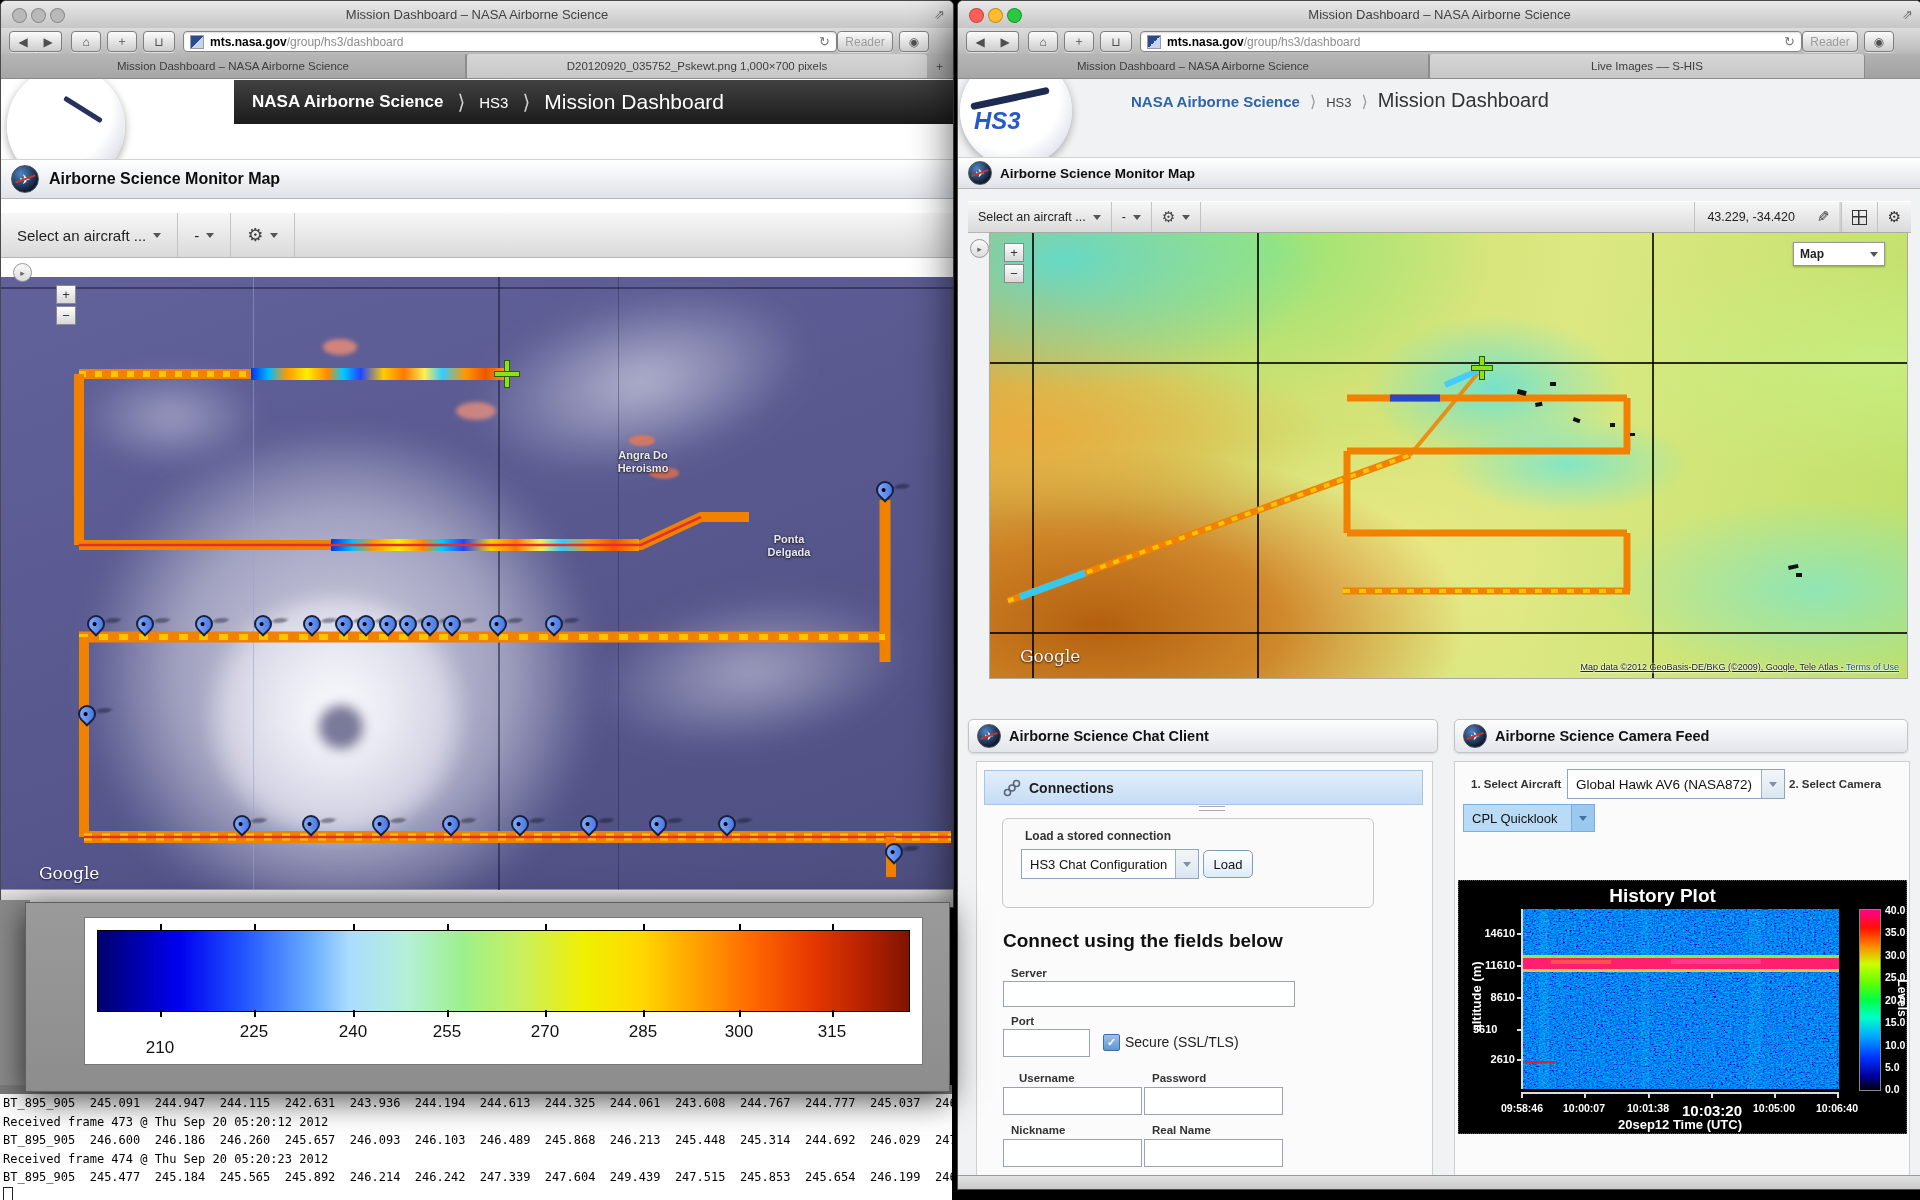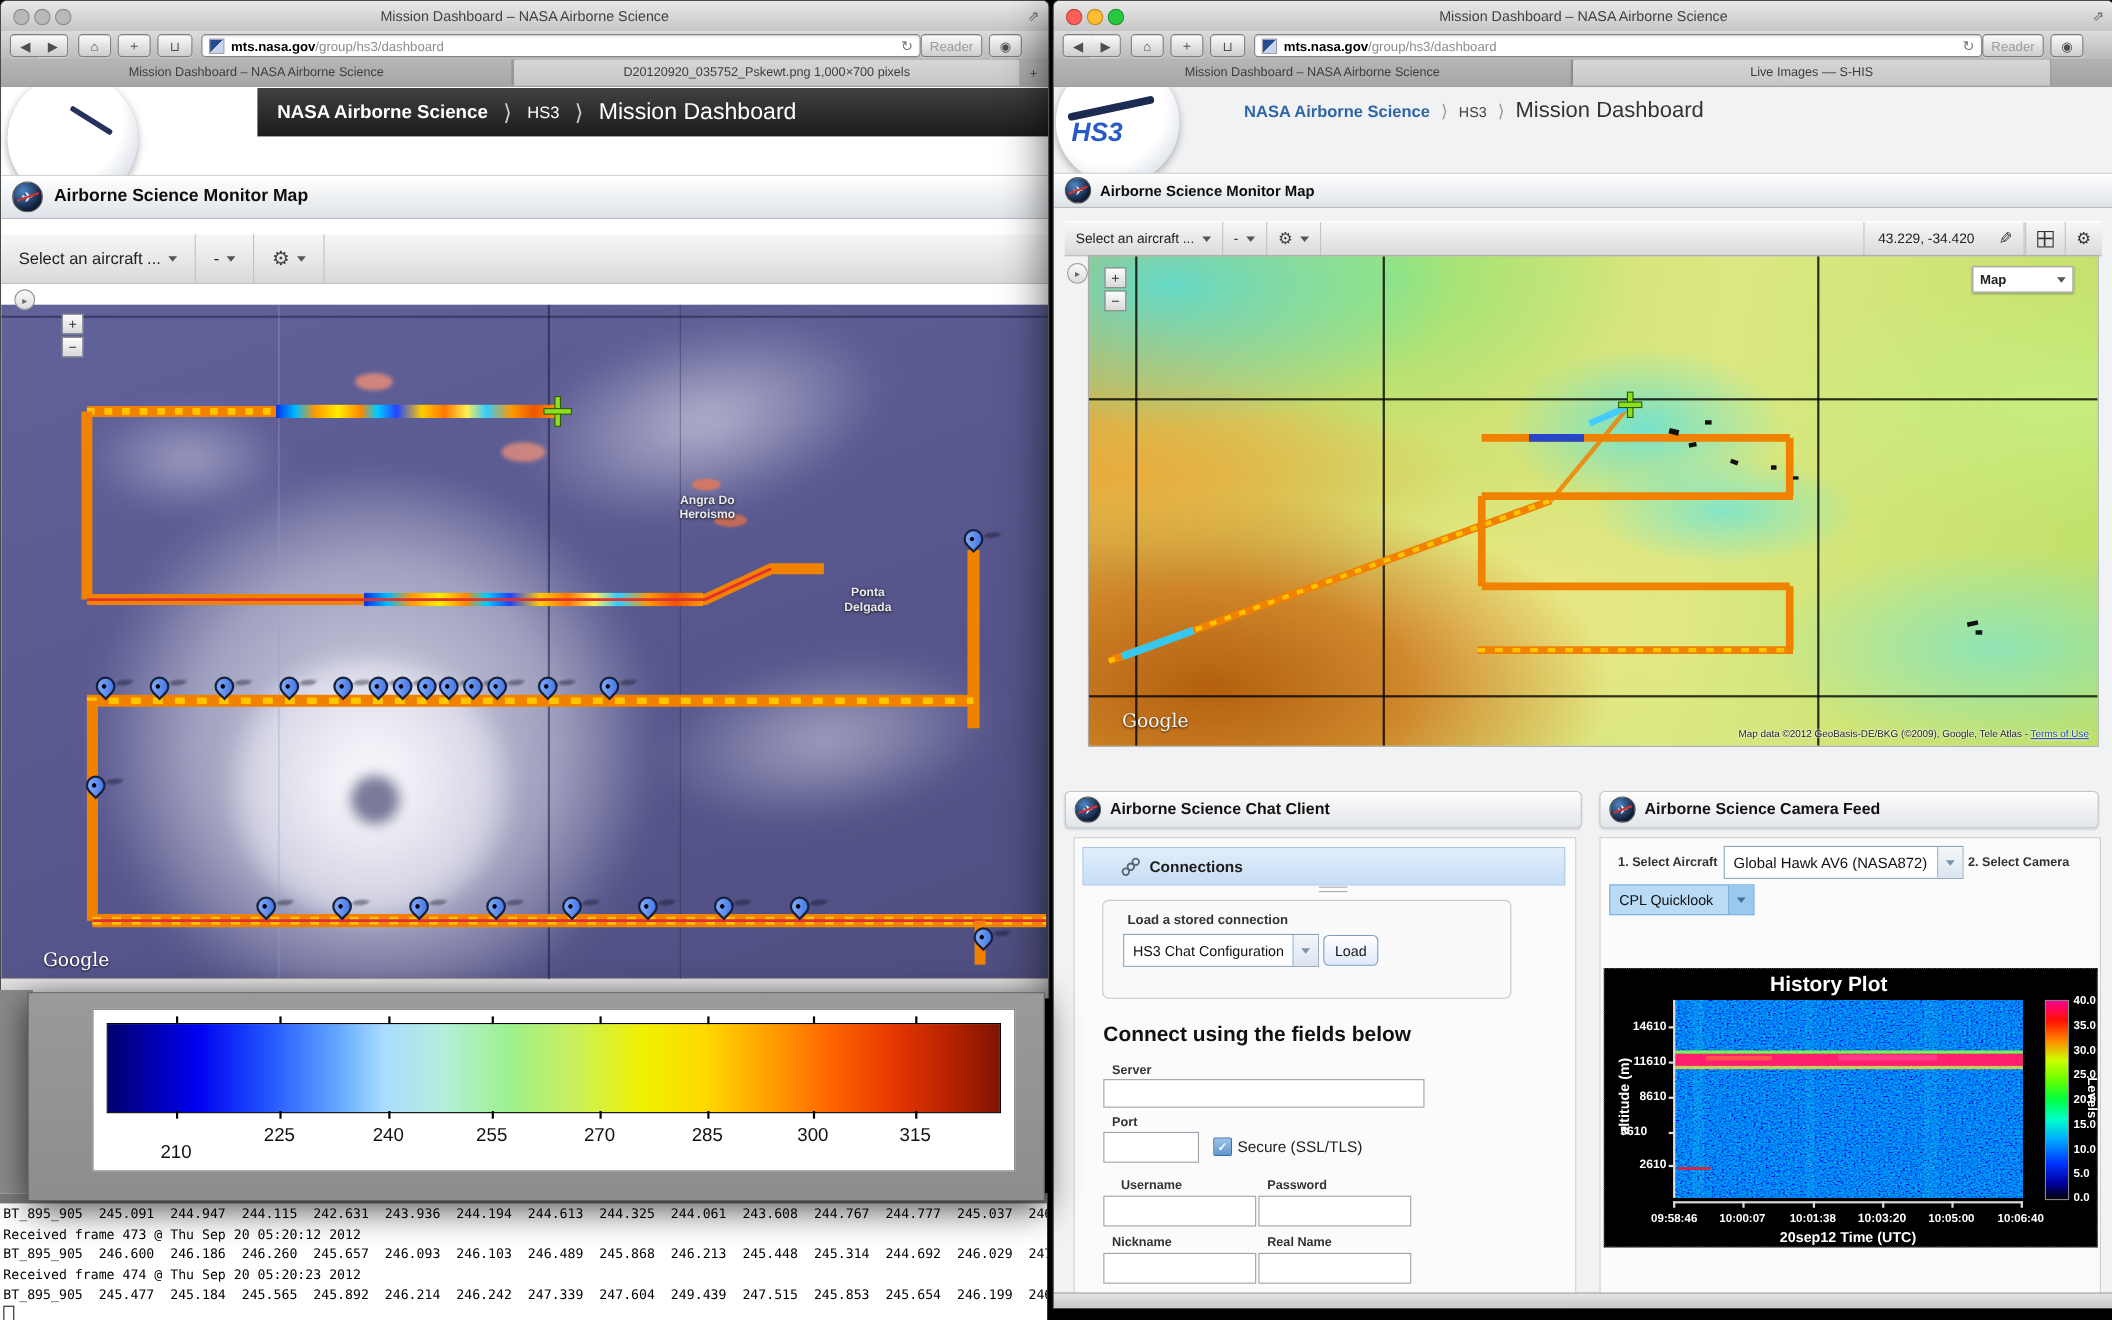--- a/index.html
+++ b/index.html
@@ -71,21 +71,21 @@
   .cbtick{position:absolute;width:1.5px;height:7px;background:#000;}
   .cbnum{position:absolute;top:104px;width:60px;text-align:center;font-size:17px;color:#111;}
   #termwin{position:absolute;left:0;top:1085px;width:952px;height:107px;background:#fff;z-index:20;
            border-top:9px solid #7a7a7a;font-family:"DejaVu Sans Mono",monospace;font-size:12px;color:#000;overflow:hidden;}
   .tline{white-space:pre;line-height:18.5px;padding-left:3px;}
   .crumb-right{position:absolute;display:flex;align-items:baseline;gap:10px;}
   .panelhdr{position:absolute;height:32px;background:linear-gradient(#fdfdfd,#e2e5ea);border:1px solid #c4c4c4;
             border-radius:5px;display:flex;align-items:center;box-shadow:0 1px 2px rgba(0,0,0,.12);}
   .panelbody{position:absolute;background:#fbfbfb;border:1px solid #cfcfcf;}
   .connbar{position:absolute;background:linear-gradient(#e2eefb,#c6ddf4);border:1px solid #a7c6e6;
-           display:flex;align-items:center;font-weight:bold;font-size:14px;color:#1c1c1c;padding-left:16px;}
+           display:flex;align-items:center;font-weight:bold;font-size:14px;color:#1c1c1c;}
   .flabel{position:absolute;font-size:11.5px;font-weight:bold;color:#333;}
   .finput{position:absolute;background:#fff;border:1px solid #9aa2ab;}
   .fselect{position:absolute;background:#fff;border:1px solid #8ea4bc;display:flex;align-items:center;font-size:13px;color:#111;}
   .fselect .arrbox{margin-left:auto;align-self:stretch;width:22px;border-left:1px solid #9ab0c8;
                    background:linear-gradient(#f2f6fa,#dce6f0);display:flex;align-items:center;justify-content:center;}
   .ldbtn{position:absolute;border:1px solid #7d9cc0;border-radius:5px;background:linear-gradient(#ffffff,#dfeafa);
          font-size:13px;color:#111;display:flex;align-items:center;justify-content:center;}
   .chk{position:absolute;width:15px;height:15px;border:1px solid #3a6ea5;border-radius:2px;
        background:linear-gradient(#9cc4ea,#5f97d2);color:#fff;font-size:11px;font-weight:bold;
        display:flex;align-items:center;justify-content:center;}
@@ -439,21 +439,21 @@
         <div class="zoomctl" style="left:14px;top:10px;">
           <div class="zbtn">+</div>
           <div class="zbtn" style="margin-top:2px;">−</div>
         </div>
         <div class="abs" style="right:22px;top:9px;width:78px;height:22px;background:#fff;border:1px solid #979797;
              display:flex;align-items:center;font-size:12px;font-weight:bold;color:#222;padding:0 6px;z-index:9;box-shadow:0 1px 2px rgba(0,0,0,.3);">
           <span>Map</span>
             <span class="dda" style="margin-left:auto;"></span>
         </div>
         <div class="gglogo" style="left:30px;bottom:12px;color:#f4f4f4;"><span>Google</span></div>
-        <div class="attr abs" style="right:8px;bottom:6px;z-index:9;">
+        <div class="attr abs" style="right:8px;bottom:6px;z-index:9;text-decoration:underline;">
           <span>Map data ©2012 GeoBasis-DE/BKG (©2009), Google, Tele Atlas -</span> <a href="#">Terms of Use</a>
         </div>
       </div>
 
       <div class="panelhdr" style="left:10px;top:640px;width:468px;">
         <span class="roundel" style="width:22px;height:22px;margin:0 8px 0 8px;font-size:11px;">✈</span>
         <b style="font-size:14.5px;color:#111;">Airborne Science Chat Client</b>
       </div>
       <div class="panelbody" style="left:18px;top:682px;width:455px;height:428px;">
         <div class="connbar" style="left:7px;top:8px;right:9px;height:33px;">
@@ -553,21 +553,21 @@
           <div class="hp-tick" style="left:62px;top:211px;width:318px;height:1.5px;"></div>
           <div class="hp-tick" style="left:62px;top:211px;width:1.5px;height:6px;"></div>
           <div class="hp-tick" style="left:125px;top:211px;width:1.5px;height:6px;"></div>
           <div class="hp-tick" style="left:189px;top:211px;width:1.5px;height:6px;"></div>
           <div class="hp-tick" style="left:252px;top:211px;width:1.5px;height:6px;"></div>
           <div class="hp-tick" style="left:315px;top:211px;width:1.5px;height:6px;"></div>
           <div class="hp-tick" style="left:378px;top:211px;width:1.5px;height:6px;"></div>
           <div class="hp-txt" style="left:34px;top:221px;width:58px;text-align:center;font-size:10.5px;">09:58:46</div>
           <div class="hp-txt" style="left:96px;top:221px;width:58px;text-align:center;font-size:10.5px;">10:00:07</div>
           <div class="hp-txt" style="left:160px;top:221px;width:58px;text-align:center;font-size:10.5px;">10:01:38</div>
-          <div class="hp-txt" style="left:223px;top:221px;width:58px;text-align:center;font-size:11px;">10:03:20</div>
+          <div class="hp-txt" style="left:223px;top:221px;width:58px;text-align:center;font-size:15px;">10:03:20</div>
           <div class="hp-txt" style="left:286px;top:221px;width:58px;text-align:center;font-size:10.5px;">10:05:00</div>
           <div class="hp-txt" style="left:349px;top:221px;width:58px;text-align:center;font-size:10.5px;">10:06:40</div>
           <div class="hp-txt" style="left:62px;top:236px;width:318px;text-align:center;font-size:13px;">20sep12 Time (UTC)</div>
 
           <div id="hp-cbar"></div>
           <div class="hp-txt" style="left:426px;top:23px;font-size:10.5px;">40.0</div>
           <div class="hp-txt" style="left:426px;top:45px;font-size:10.5px;">35.0</div>
           <div class="hp-txt" style="left:426px;top:68px;font-size:10.5px;">30.0</div>
           <div class="hp-txt" style="left:426px;top:90px;font-size:10.5px;">25.0</div>
           <div class="hp-txt" style="left:426px;top:113px;font-size:10.5px;">20.0</div>

